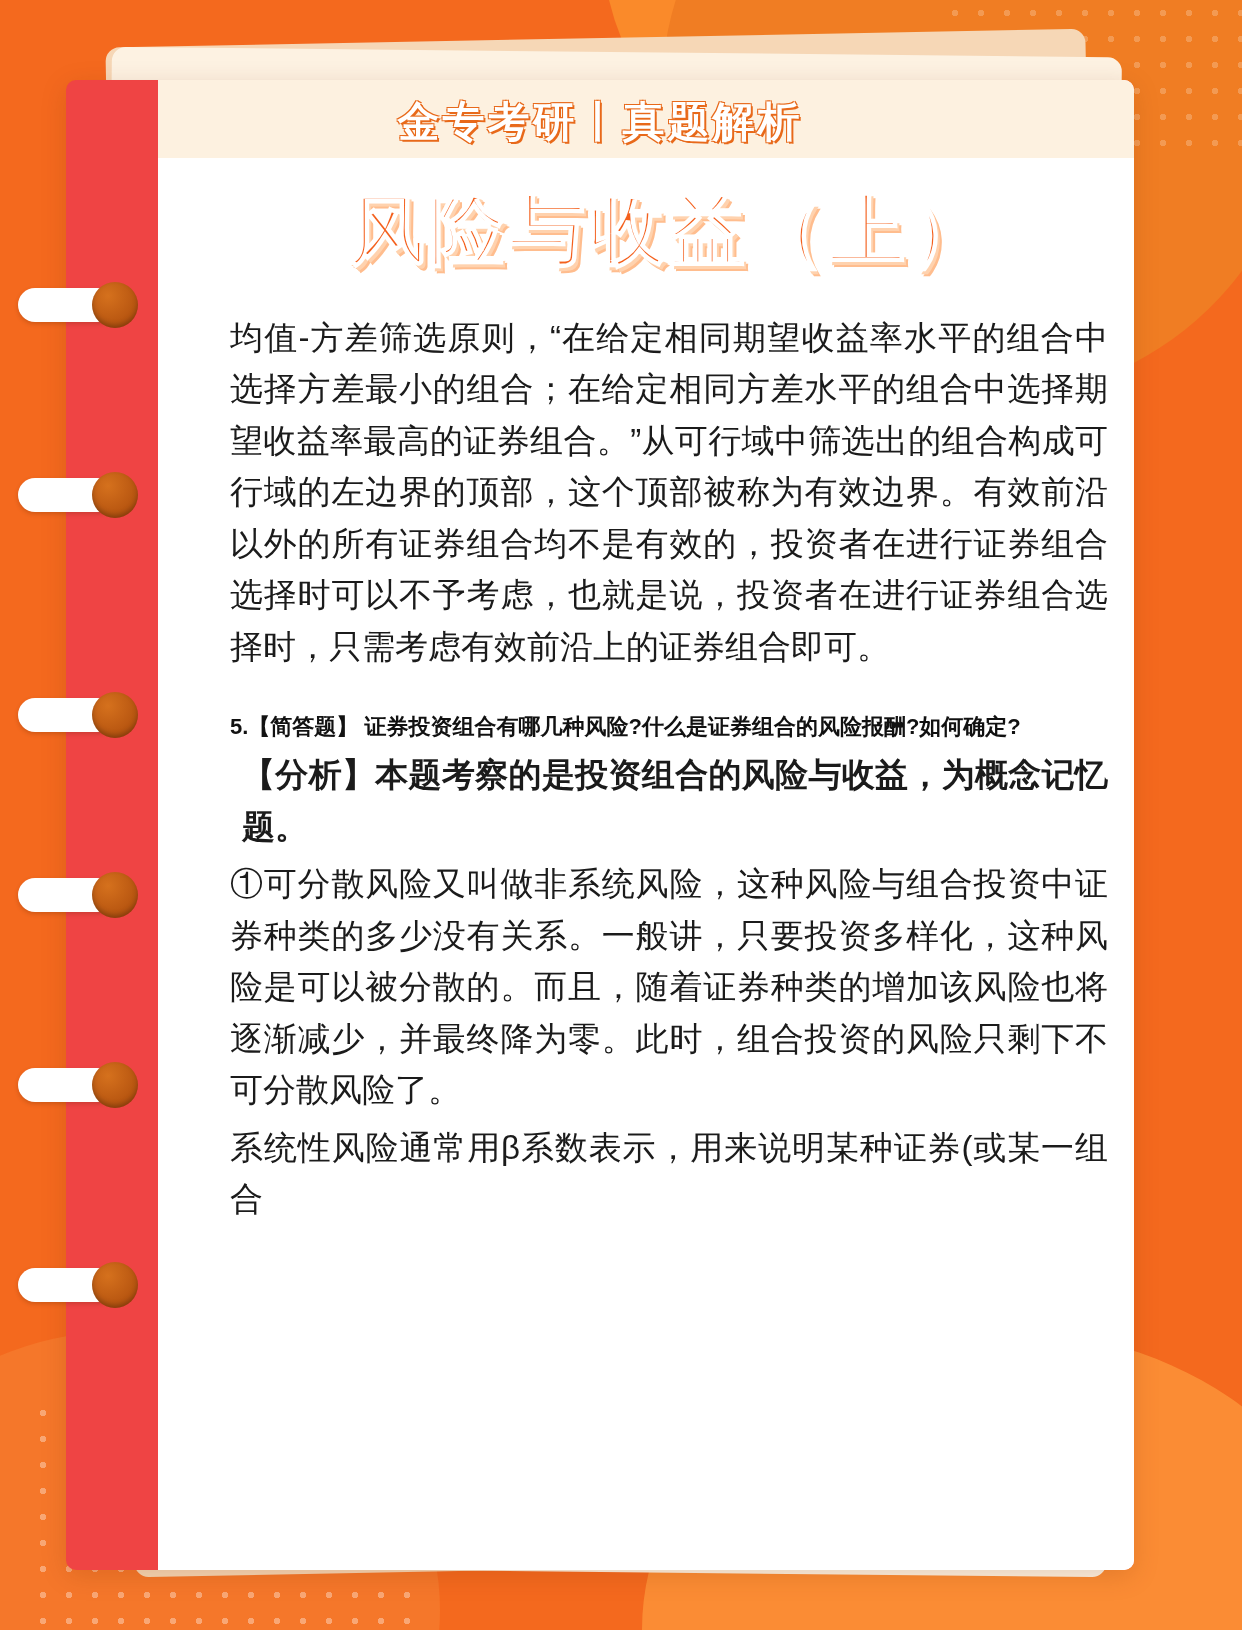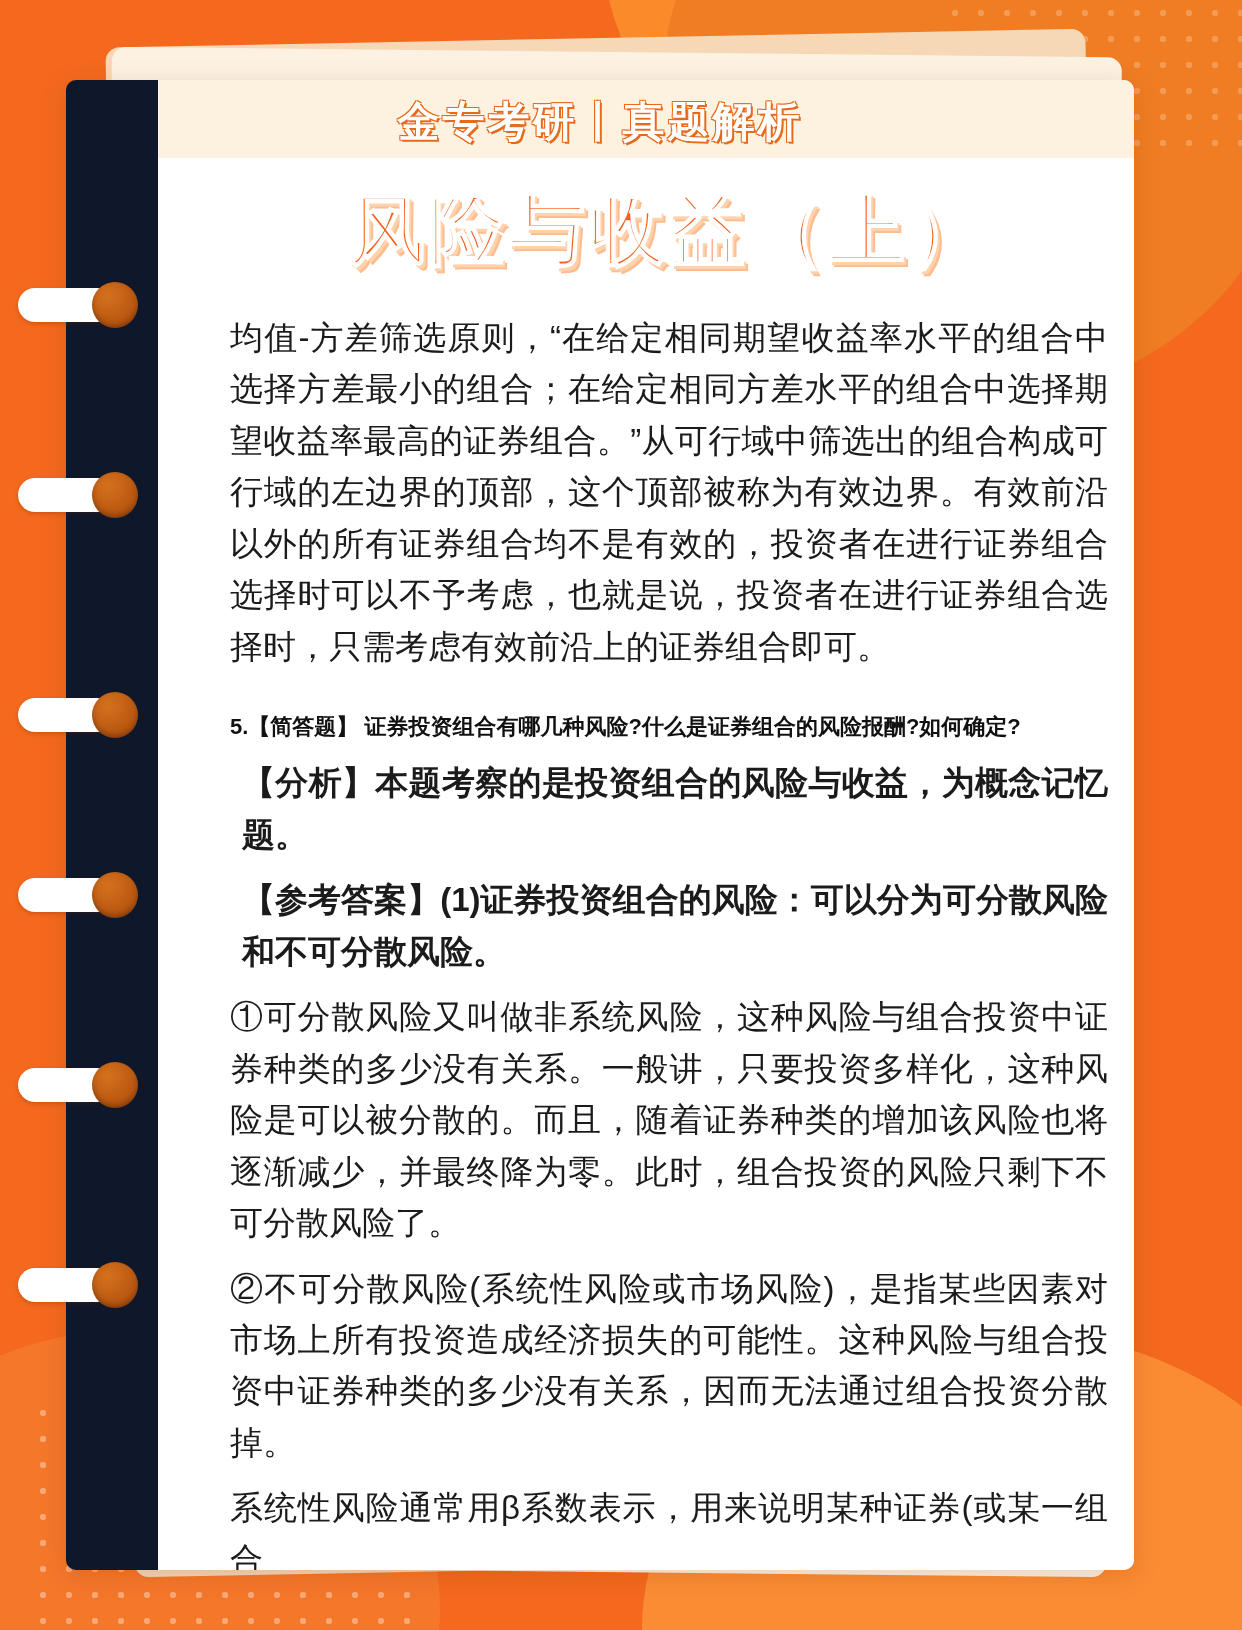--- a/index.html
+++ b/index.html
@@ -76,21 +76,21 @@
     left: 104px; top: 52px;
     width: 1010px; height: 1520px;
     background: #fdf2e2;
     border-radius: 14px;
     transform: rotate(0.6deg);
   }
   .sheet-main {
     position: absolute;
     left: 66px; top: 80px;
     width: 1068px; height: 1490px;
-    background: #0f172a;
+    background: #ef4444;
     border-radius: 10px;
     box-shadow: 0 6px 26px rgba(120, 50, 0, .18);
     overflow: hidden;
   }
   .sheet-inner {
     position: absolute;
     left: 92px; top: 0;
     right: 0; bottom: 0;
     background: #ffffff;
   }
@@ -154,21 +154,21 @@
     background: #ffffff;
   }
   .para {
     font-size: 33px;
     line-height: 1.56;
     color: #1b1b1b;
     text-align: justify;
     margin-top: 29px;
     letter-spacing: 0px;
   }
-  .para.tight { margin-top: 14px; }
+  .para.tight { margin-top: 6px; }
   .para.bold { font-weight: bold; }
   .q-block {
     margin-top: 38px;
     font-size: 22px;
     line-height: 1.5;
     font-weight: bold;
     color: #111111;
   }
   .para.indent { padding-left: 12px; }
 </style>
@@ -198,24 +198,22 @@
 
     <div class="para">均值-方差筛选原则，“在给定相同期望收益率水平的组合中选择方差最小的组合；在给定相同方差水平的组合中选择期望收益率最高的证券组合。”从可行域中筛选出的组合构成可行域的左边界的顶部，这个顶部被称为有效边界。有效前沿以外的所有证券组合均不是有效的，投资者在进行证券组合选择时可以不予考虑，也就是说，投资者在进行证券组合选择时，只需考虑有效前沿上的证券组合即可。</div>
 
     <div class="q-block">
       <span>5.【简答题】</span>
       <span>证券投资组合有哪几种风险?什么是证券组合的风险报酬?如何确定?</span>
     </div>
 
     <div class="para tight indent bold">【分析】本题考察的是投资组合的风险与收益，为概念记忆题。</div>
 
-    <div class="para tight indent bold">【参考答案】(1)证券投资组合的风险：可以分为可分散风险和不可分散风险。</div>
 
     <div class="para tight">①可分散风险又叫做非系统风险，这种风险与组合投资中证券种类的多少没有关系。一般讲，只要投资多样化，这种风险是可以被分散的。而且，随着证券种类的增加该风险也将逐渐减少，并最终降为零。此时，组合投资的风险只剩下不可分散风险了。</div>
-    <div class="para tight">②不可分散风险(系统性风险或市场风险)，是指某些因素对市场上所有投资造成经济损失的可能性。这种风险与组合投资中证券种类的多少没有关系，因而无法通过组合投资分散掉。</div>
     <div class="para tight">系统性风险通常用β系数表示，用来说明某种证券(或某一组合</div>
   </div>
 </div>
 
 <div class="ring" style="top:282px">
   <div class="bar"></div>
   <div class="knob"></div>
 </div>
 <div class="ring" style="top:472px">
   <div class="bar"></div>

